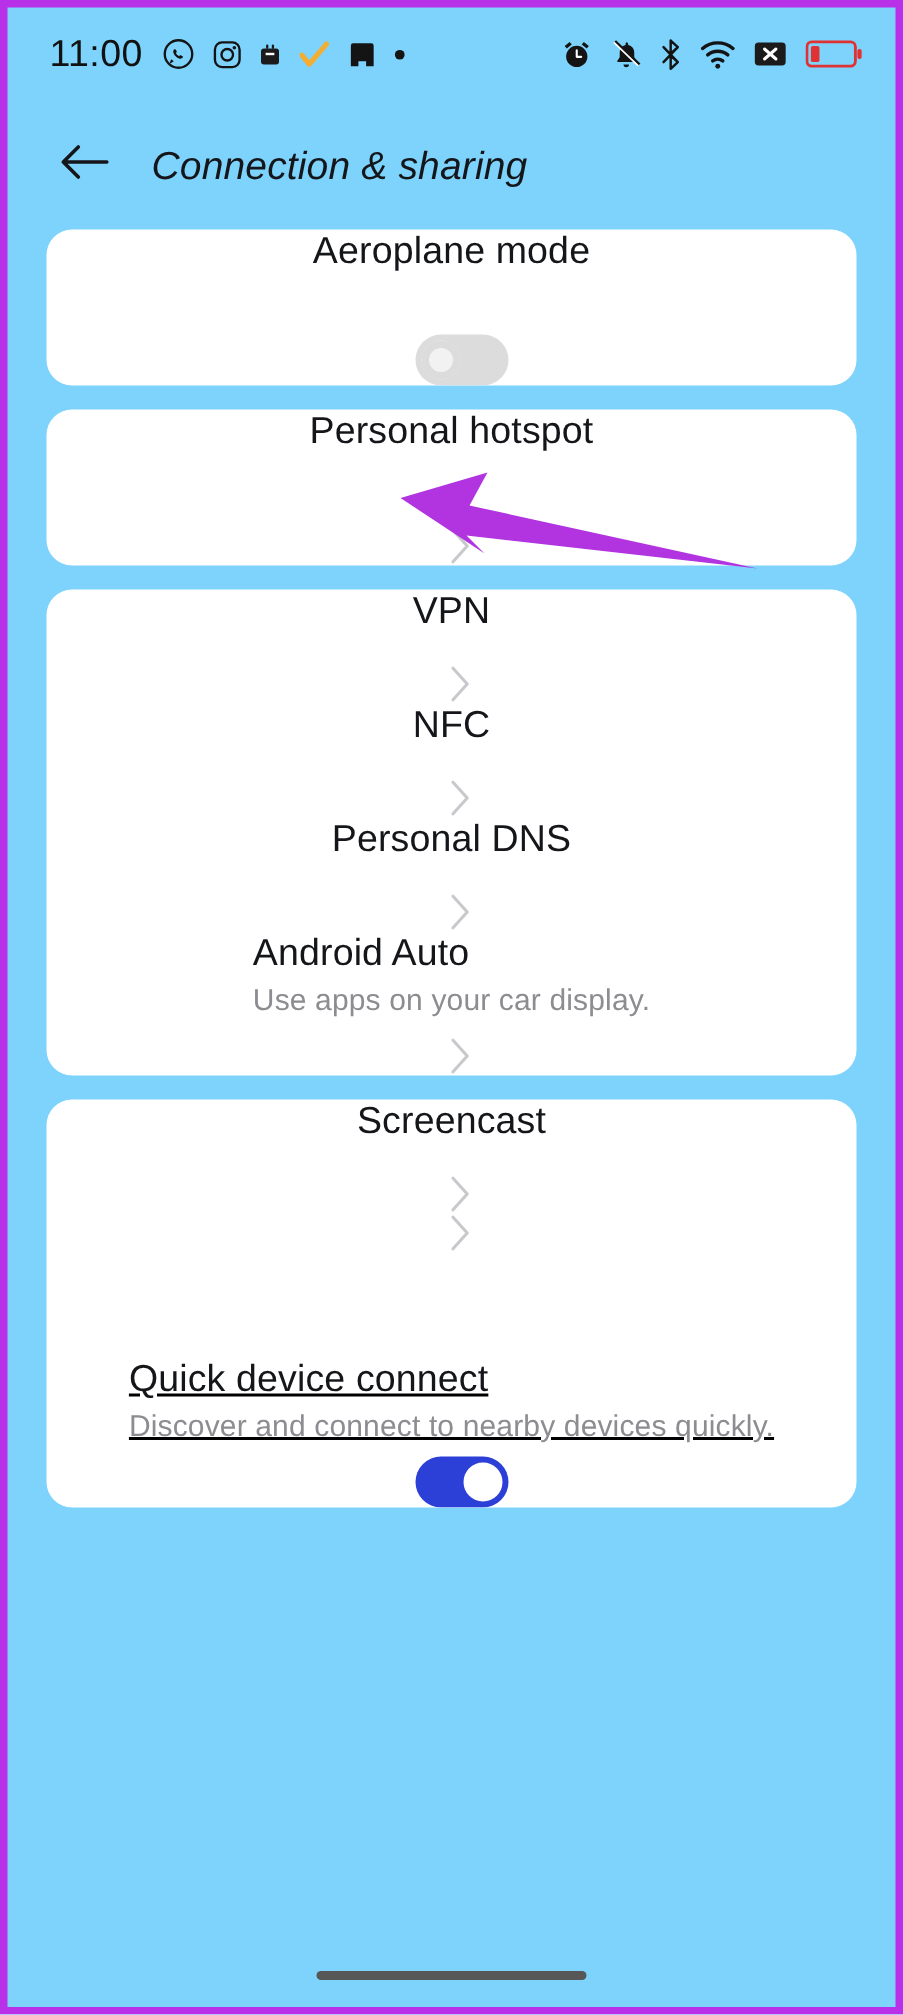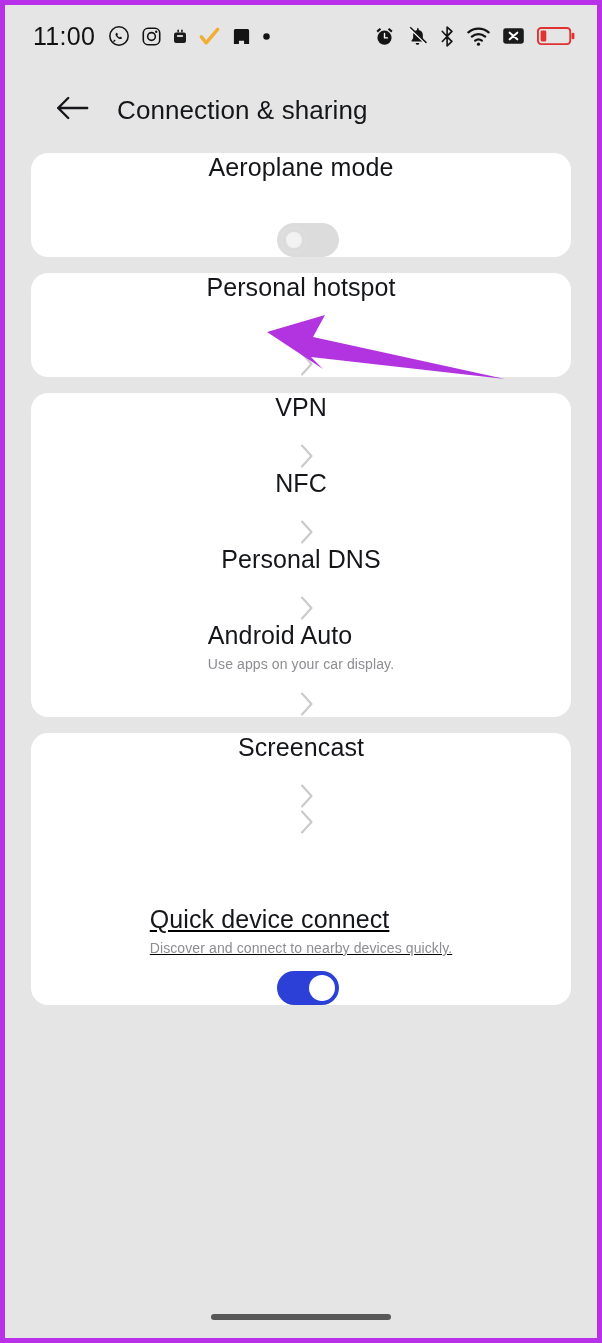--- a/index.html
+++ b/index.html
@@ -13,21 +13,21 @@
     font-family: "Liberation Sans", sans-serif;
     overflow: hidden;
   }
 
   #phone-frame {
     position: relative;
     width: 602px;
     height: 1343px;
     box-sizing: border-box;
     border: 5px solid #b830e8;
-    background: #e5e5e5;
+    background: #7dd3fc;
     overflow: hidden;
   }
 
   
   .status-bar {
     position: relative;
     height: 62px;
     display: flex;
     align-items: center;
     justify-content: space-between;
@@ -55,22 +55,23 @@
     align-items: center;
     justify-content: center;
     line-height: 0;
   }
 
   
   .app-header {
     height: 86px;
     display: flex;
     align-items: center;
-    padding-left: 46px;
+    padding-left: 30px;
     box-sizing: border-box;
+    font-style: italic;
   }
   .back-btn {
     width: 44px;
     height: 44px;
     display: flex;
     align-items: center;
     justify-content: center;
     cursor: pointer;
   }
   .page-title {
@@ -99,21 +100,21 @@
   .row-text {
     flex: 1 1 auto;
     min-width: 0;
   }
   .row-title {
     font-size: 25px;
     color: #15161a;
     letter-spacing: .1px;
   }
   .row-sub {
-    font-size: 14px;
+    font-size: 20px;
     color: #8c8c91;
     margin-top: 6px;
     letter-spacing: .1px;
   }
   .row-sub.accent {
     color: #3434a8;
   }
 
   .h-100 { min-height: 100px; text-decoration: underline; }
   .h-104 { min-height: 104px; }

